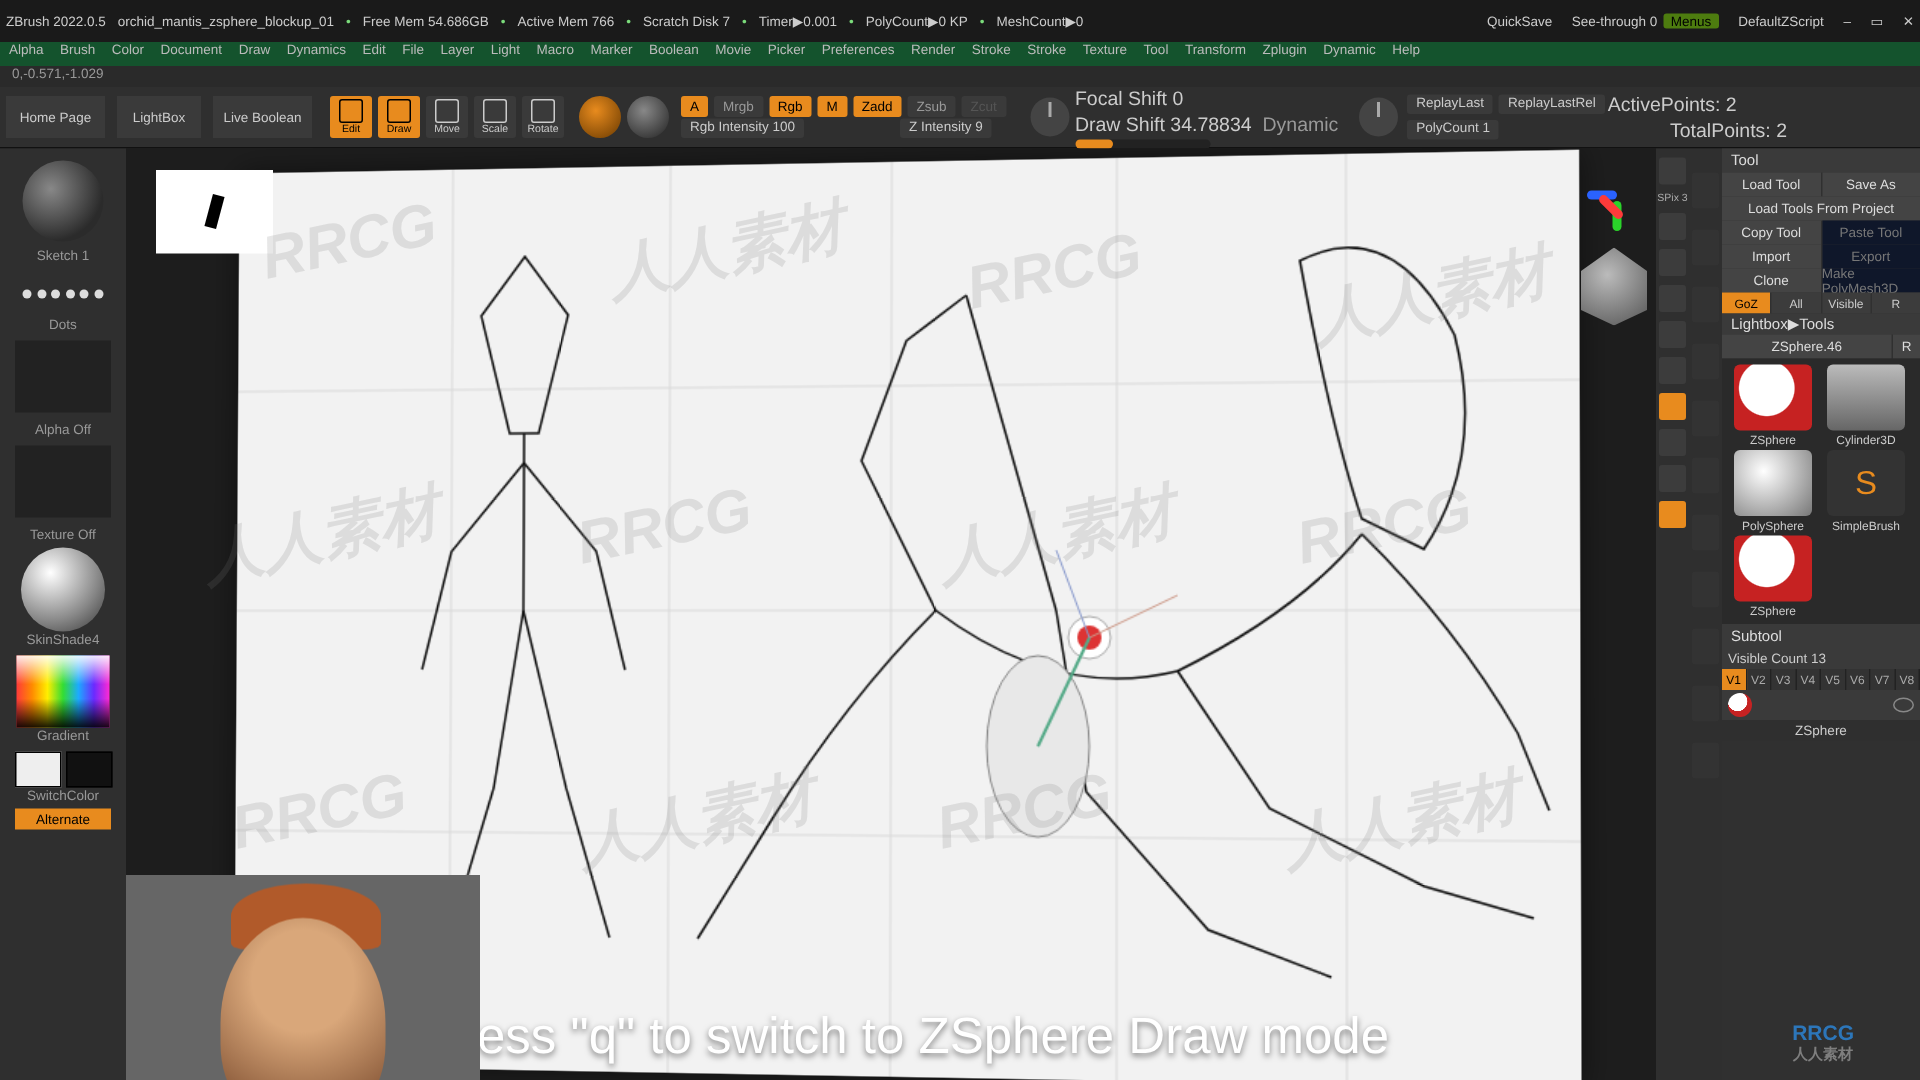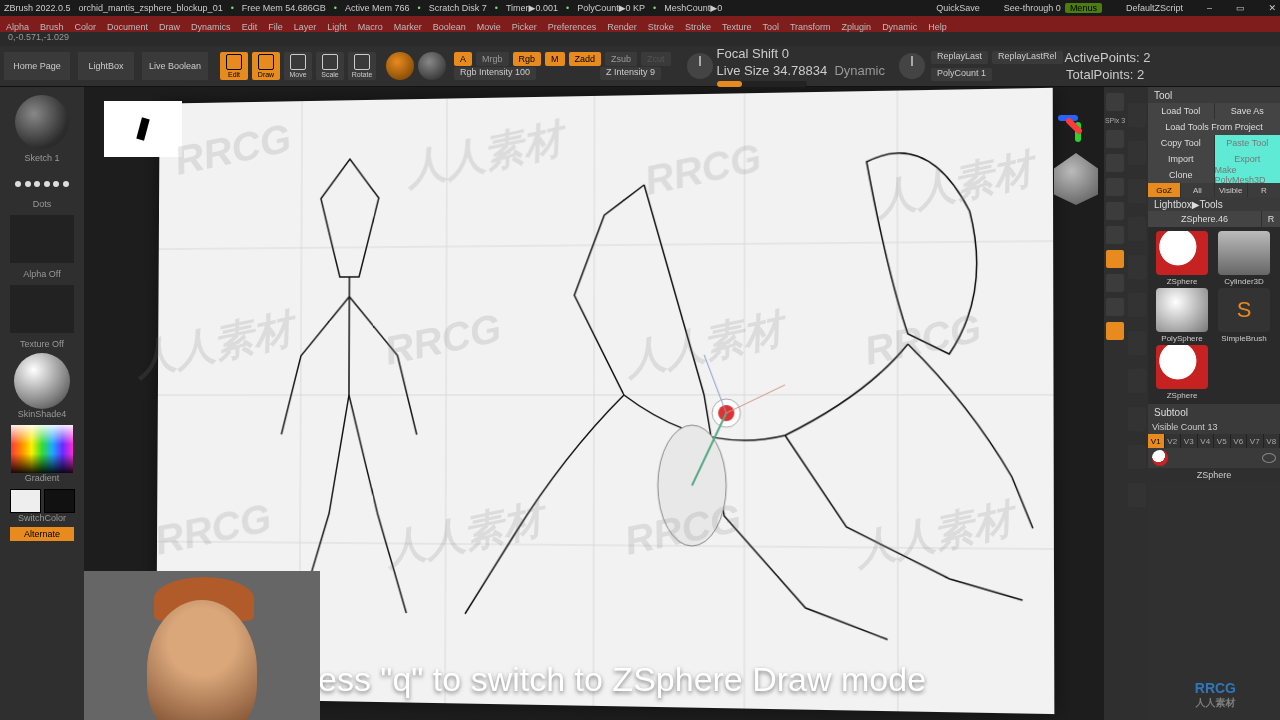--- a/index.html
+++ b/index.html
@@ -1,24 +1,24 @@
 <!DOCTYPE html>
 <html><head>
 <meta charset="utf-8">
 <style>
 html,body{margin:0;padding:0;width:1280px;height:720px;background:#2a2a2a;font-family:Arial,Helvetica,sans-serif;font-size:10px;color:#bbb;overflow:hidden}
 .row{display:flex;flex-direction:row;align-items:center}
 .col{display:flex;flex-direction:column}
 
-#titlebar{height:16px;background:#1a1a1a;display:flex;align-items:center;justify-content:space-between;padding:0 4px;color:#ccc;font-size:9px}
+#titlebar{height:28px;background:#1a1a1a;display:flex;align-items:center;justify-content:space-between;padding:0 4px;color:#ccc;font-size:9px}
 #titlebar .left span{margin-right:8px}
-#titlebar .right span{margin-left:24px}
+#titlebar .right span{margin-left:13px}
 #titlebar .right .btn{background:#4d7c0f;color:#000;padding:0 5px;border-radius:2px;margin-left:4px;font-size:9px}
 
-#menubar{height:16px;background:#7f1d1d;display:flex;align-items:flex-end;padding:0 6px;color:#bbb;font-size:9px}
+#menubar{height:16px;background:#14532d;display:flex;align-items:flex-start;padding:0 6px;color:#bbb;font-size:9px}
 #menubar span{margin-right:11px;cursor:pointer}
 
 #coords{height:14px;font-size:9px;padding-left:8px;color:#999}
 
 #topshelf{height:40px;display:flex;align-items:center;background:#2f2f2f;border-bottom:1px solid #111}
 #topshelf .homebtn{width:66px;height:28px;background:#3a3a3a;margin:0 4px;display:flex;align-items:center;justify-content:center;color:#ccc;font-size:9px}
 #topshelf .modebtn{width:28px;height:28px;margin:0 2px;display:flex;flex-direction:column;align-items:center;justify-content:center;font-size:7px;color:#ccc;background:#3a3a3a;border-radius:2px}
 #topshelf .modebtn.on{background:#e88b1e;color:#000}
 #topshelf .modebtn .ic{width:14px;height:14px;border:1px solid currentColor;border-radius:2px;margin-bottom:1px}
 #topshelf .pill{height:14px;padding:0 6px;border-radius:2px;margin:0 2px;font-size:9px;display:flex;align-items:center}
@@ -68,21 +68,21 @@
 #rshelf .ric{width:18px;height:18px;background:#3c3c3c;border-radius:2px;display:flex;align-items:center;justify-content:center;font-size:8px;color:#aaa}
 #rshelf .ric.on{background:#e88b1e;color:#000}
 #rshelf2{width:22px;background:#2f2f2f;display:flex;flex-direction:column;align-items:center;gap:14px;padding-top:16px}
 #rshelf2 .ric{width:18px;height:24px;background:#333;border-radius:2px;display:flex;align-items:center;justify-content:center;font-size:7px;color:#aaa;text-align:center}
 
 #toolpanel{width:132px;background:#303030;display:flex;flex-direction:column}
 #toolpanel .hdr{background:#3a3a3a;height:16px;display:flex;align-items:center;padding:0 6px;color:#ddd;font-size:10px}
 #toolpanel .hdr.sub{height:14px}
 #toolpanel .btnrow{display:flex;gap:1px}
 #toolpanel .tb{flex:1;height:16px;background:#444;color:#ddd;font-size:9px;display:flex;align-items:center;justify-content:center}
-#toolpanel .tb.dim{background:#5eead4;color:#777}
+#toolpanel .tb.dim{background:#0f172a;color:#777}
 #toolpanel .chips{display:flex;gap:1px}
 #toolpanel .chip{flex:1;height:14px;font-size:8px;display:flex;align-items:center;justify-content:center;background:#3c3c3c;color:#ccc}
 #toolpanel .chip.on{background:#e88b1e;color:#000}
 #toolpanel .toolgrid{display:flex;flex-wrap:wrap;gap:2px;padding:4px;background:#2a2a2a}
 #toolpanel .tl{width:60px;display:flex;flex-direction:column;align-items:center;font-size:8px;color:#ccc}
 #toolpanel .tl .tth{width:52px;height:44px;border-radius:4px;margin-bottom:2px}
 .th-zs{background:radial-gradient(circle at 42% 36%,#fff 0 44%,#c62222 46% 100%)}
 .th-cyl{background:linear-gradient(#bbb,#666);border-radius:6px}
 .th-poly{background:radial-gradient(circle at 38% 32%,#fff,#777)}
 .th-simple{background:#333;display:flex;align-items:center;justify-content:center;color:#e88b1e;font-size:22px}
@@ -205,38 +205,38 @@
     <div class="row">
       <div class="slim"><span>Rgb Intensity</span>&nbsp;<span>100</span></div>
       <div class="slim" style="margin-left:62px"><span>Z Intensity</span>&nbsp;<span>9</span></div>
     </div>
   </div>
 
   <div class="row" style="margin-left:10px">
     <div class="knob"></div>
     <div class="col rcol">
       <div class="txt"><span>Focal Shift</span> <span>0</span></div>
-      <div class="txt"><span>Live Size</span> <span>34.78834</span> &nbsp;<span style="color:#999">Dynamic</span></div>
+      <div class="txt"><span>Draw Shift</span> <span>34.78834</span> &nbsp;<span style="color:#999">Dynamic</span></div>
       <div class="slider">
           <div class="fill" style="width:28%"></div>
         </div>
     </div>
   </div>
 
   <div class="row" style="margin-left:10px">
     <div class="knob"></div>
     <div class="col rcol">
       <div class="row">
         <div class="slim">ReplayLast</div>
         <div class="slim">ReplayLastRel</div>
         <div class="txt"><span>ActivePoints:</span> <span>2</span></div>
       </div>
       <div class="row">
         <div class="slim"><span>PolyCount</span> <span>1</span></div>
-        <div class="txt" style="margin-left:72px"><span>TotalPoints:</span> <span>2</span></div>
+        <div class="txt" style="margin-left:112px"><span>TotalPoints:</span> <span>2</span></div>
       </div>
     </div>
   </div>
 </div>
 
 <div id="main">
 
   <div id="leftpal">
     <div class="bigthumb"></div>
     <div class="lab">Sketch 1</div>

